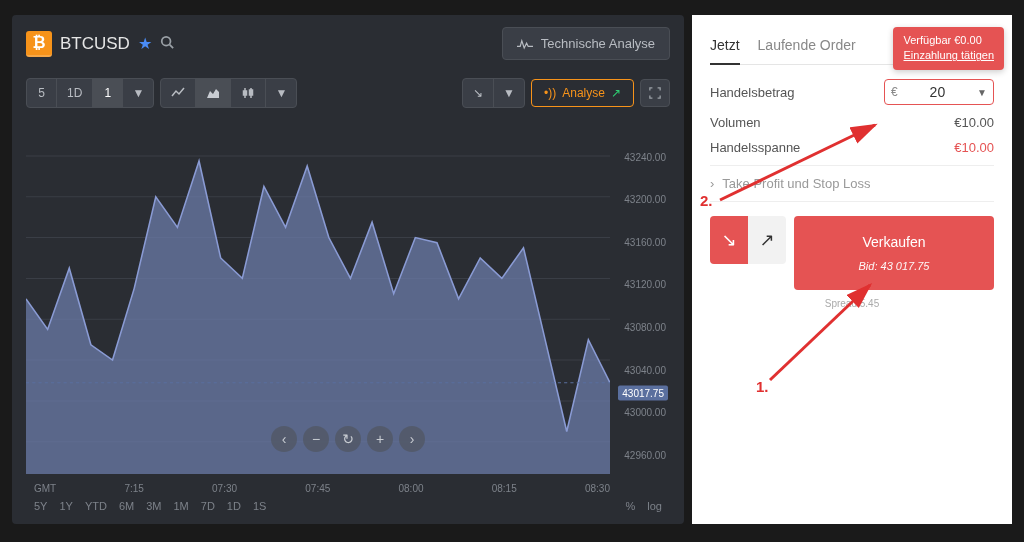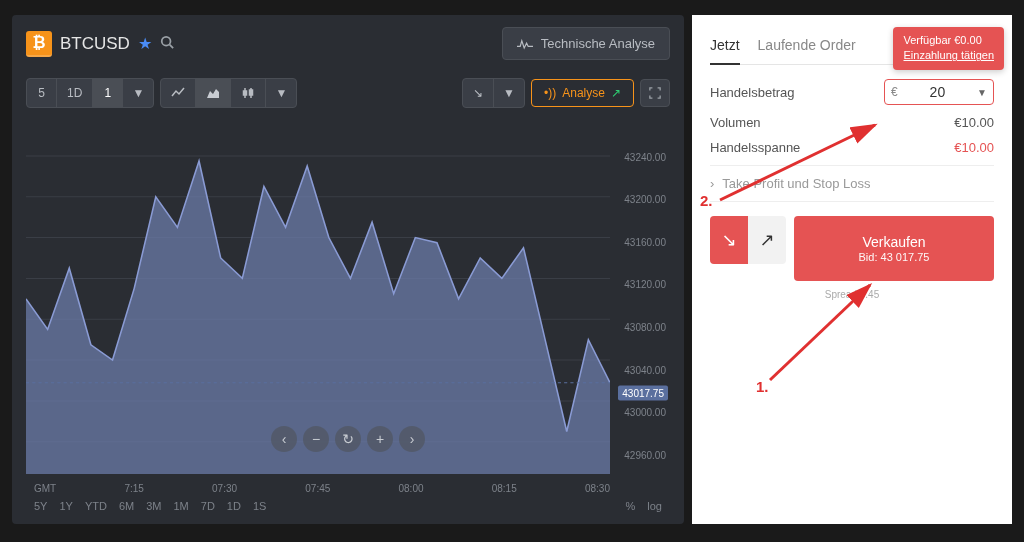--- a/index.html
+++ b/index.html
@@ -63,21 +63,21 @@
   .amt-input .dd { color: #666; font-size: 10px; cursor: pointer; }
   .red-val { color: #e55353; }
   .tp-sl { display: flex; align-items: center; gap: 8px; color: #999; font-size: 13px; padding: 10px 0; border-top: 1px solid #eee; border-bottom: 1px solid #eee; margin: 8px 0 14px 0; cursor: pointer; }
   .action-row { display: flex; gap: 8px; margin-bottom: 8px; }
   .dir-btns { display: flex; }
   .dir-btn { width: 38px; height: 48px; display: flex; align-items: center; justify-content: center; font-size: 18px; cursor: pointer; border: none; }
   .dir-down { background: #e55353; color: #fff; border-radius: 4px 0 0 4px; }
   .dir-up { background: #f2f2f2; color: #333; border-radius: 0 4px 4px 0; }
   .sell-btn { flex: 1; background: #e55353; color: #fff; border: none; border-radius: 4px; padding: 18px 10px; cursor: pointer; text-align: center; }
   .sell-btn .t1 { font-size: 14px; display: block; }
-  .sell-btn .t2 { font-size: 11px; display: block; margin-top: 1px; opacity: 0.95; }
+  .sell-btn .t2 { font-size: 11px; display: block; margin-top: 10px; opacity: 0.95; font-style: italic; }
   .spread { text-align: center; color: #aaa; font-size: 10px; margin-top: 6px; }
   
   .anno { position: absolute; pointer-events: none; z-index: 50; }
   .anno-label { position: absolute; color: #e03030; font-weight: bold; font-size: 15px; z-index: 51; pointer-events:none;}
 </style>
 </head>
 <body>
 
 <div class="app">
 

